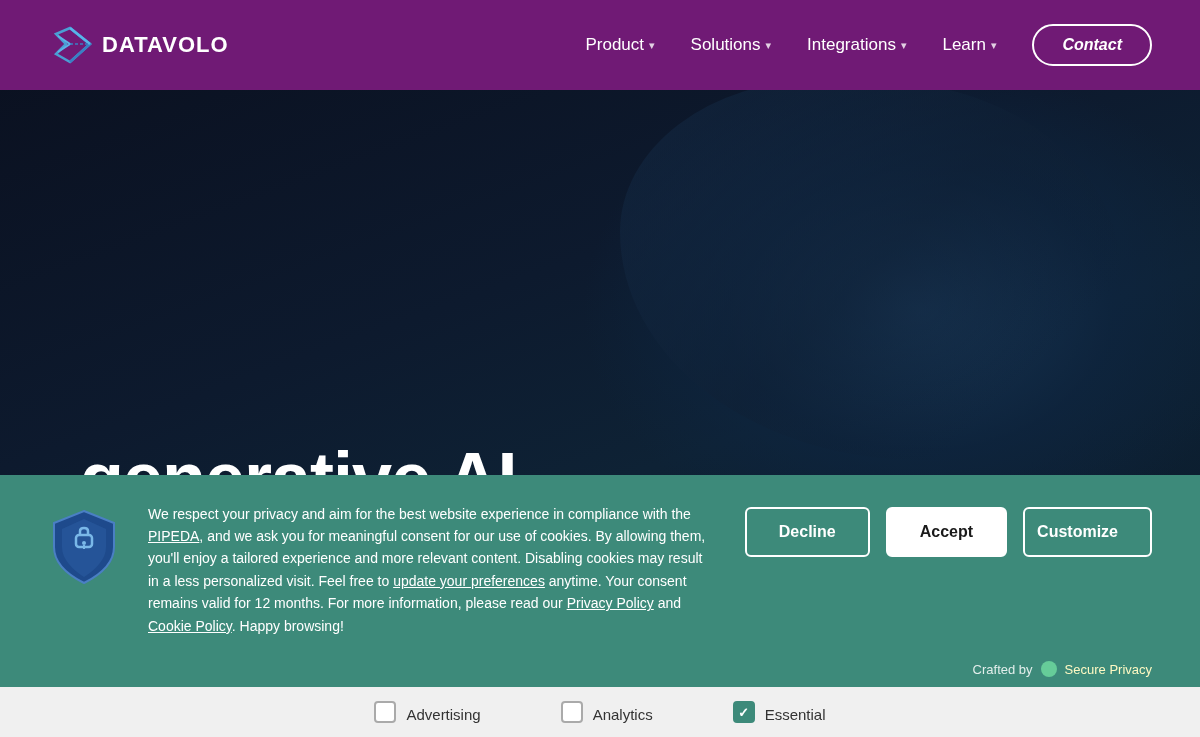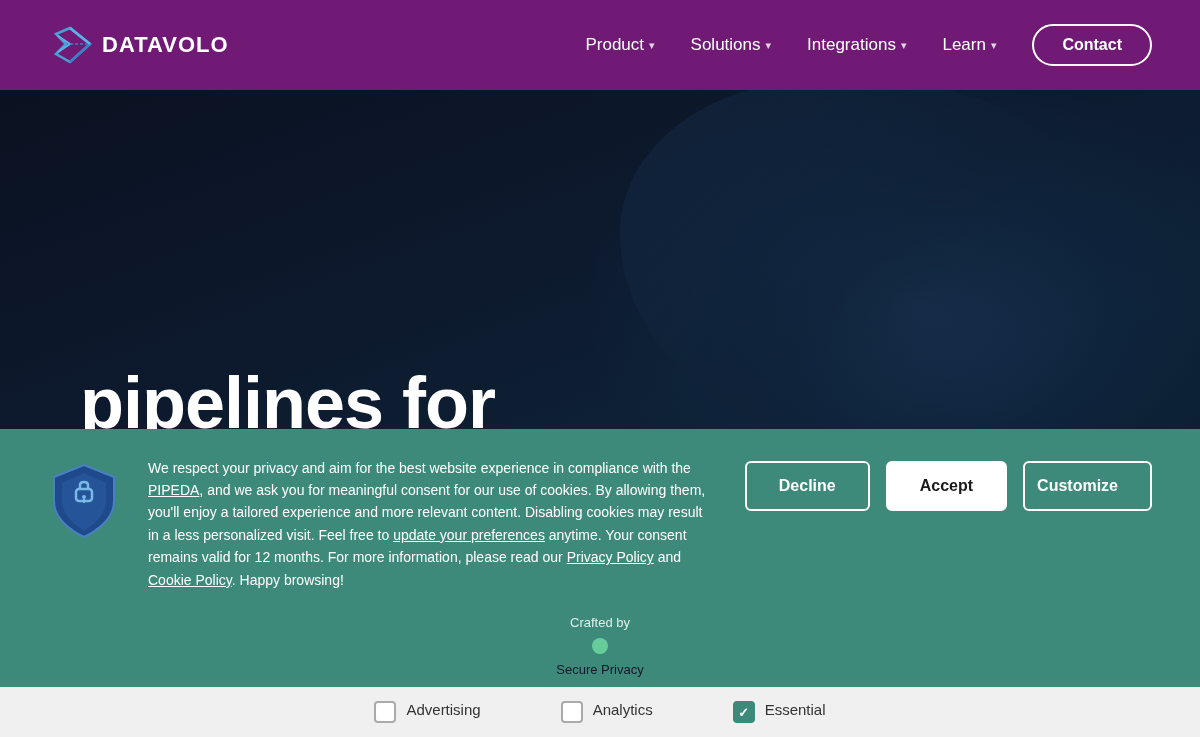--- a/index.html
+++ b/index.html
@@ -26,21 +26,21 @@
       display: flex; align-items: center; gap: 36px;
     }
     .nav-link {
       color: #ffffff; font-size: 17px; font-weight: 400; cursor: pointer;
       display: flex; align-items: center; gap: 5px; text-decoration: none;
     }
     .nav-link .chevron { font-size: 11px; opacity: 0.8; }
     .contact-btn {
       background: transparent; border: 2px solid #ffffff;
       color: #ffffff; font-size: 16px; font-weight: 600;
-      padding: 10px 28px; border-radius: 50px; cursor: pointer;
+      padding: 10px 28px; border-radius: 50px; cursor: pointer; font-style: italic;
     }
 
     
     .hero {
       position: absolute; top: 0; left: 0; right: 0; bottom: 0;
       background: linear-gradient(160deg, #0a0f1e 0%, #0d1a2e 40%, #0e2235 60%, #0a1a2a 100%);
     }
     .hero-shape {
       position: absolute; right: -60px; top: 60px;
       width: 680px; height: 500px;
@@ -100,37 +100,37 @@
     }
     .cookie-btn.outline {
       background: transparent; color: #ffffff;
     }
     .cookie-btn.outline-teal {
       background: transparent; color: #ffffff; border-color: #ffffff; padding-left: 12px;
     }
     .crafted-row {
       display: flex; justify-content: flex-end; align-items: center;
       gap: 8px; padding-bottom: 10px;
-      font-size: 13px; color: rgba(255,255,255,0.85); flex-direction: column;
+      font-size: 13px; color: rgba(255,255,255,0.85);
     }
     .crafted-row .sp-dot {
       width: 16px; height: 16px; background: #66cc99; border-radius: 50%;
       display: inline-block;
     }
-    .crafted-row .sp-text { color: #0f172a; font-weight: 500; }
+    .crafted-row .sp-text { color: #fef9c3; font-weight: 500; }
 
     
     .cookie-checkboxes {
       background: #f0f0f0;
       margin: 0 -48px;
       padding: 14px 48px;
       display: flex; align-items: center; justify-content: center; gap: 80px;
     }
     .checkbox-item {
-      display: flex; align-items: flex-start; gap: 10px;
+      display: flex; align-items: flex-end; gap: 10px;
       font-size: 15px; font-weight: 500; color: #333; cursor: pointer;
     }
     .checkbox-box {
       width: 22px; height: 22px; border-radius: 4px;
       border: 2px solid #aaa; background: #ffffff;
       display: flex; align-items: center; justify-content: center;
       flex-shrink: 0;
     }
     .checkbox-box.checked {
       background: #3d8a7a; border-color: #3d8a7a;
@@ -144,21 +144,21 @@
   </style>
 </head>
 <body>
 
 <div class="hero">
   <div class="hero-shape"></div>
   <div class="hero-shape2"></div>
   <div class="hero-content">
     <h1 class="hero-title">
       <br>
-      <span>pipelines for</span><br>
+      <br>
       <span>generative AI</span>
     </h1>
   </div>
 </div>
 
 <nav>
   <a class="logo" href="#">
     <div class="logo-icon">
       <svg width="44" height="38" viewBox="0 0 44 38" fill="none" xmlns="http://www.w3.org/2000/svg">
         <path d="M22 2 L42 18 L22 36 L8 28 L18 18 L8 8 Z" fill="none" stroke="#4a9fd4" stroke-width="2.5"></path>

